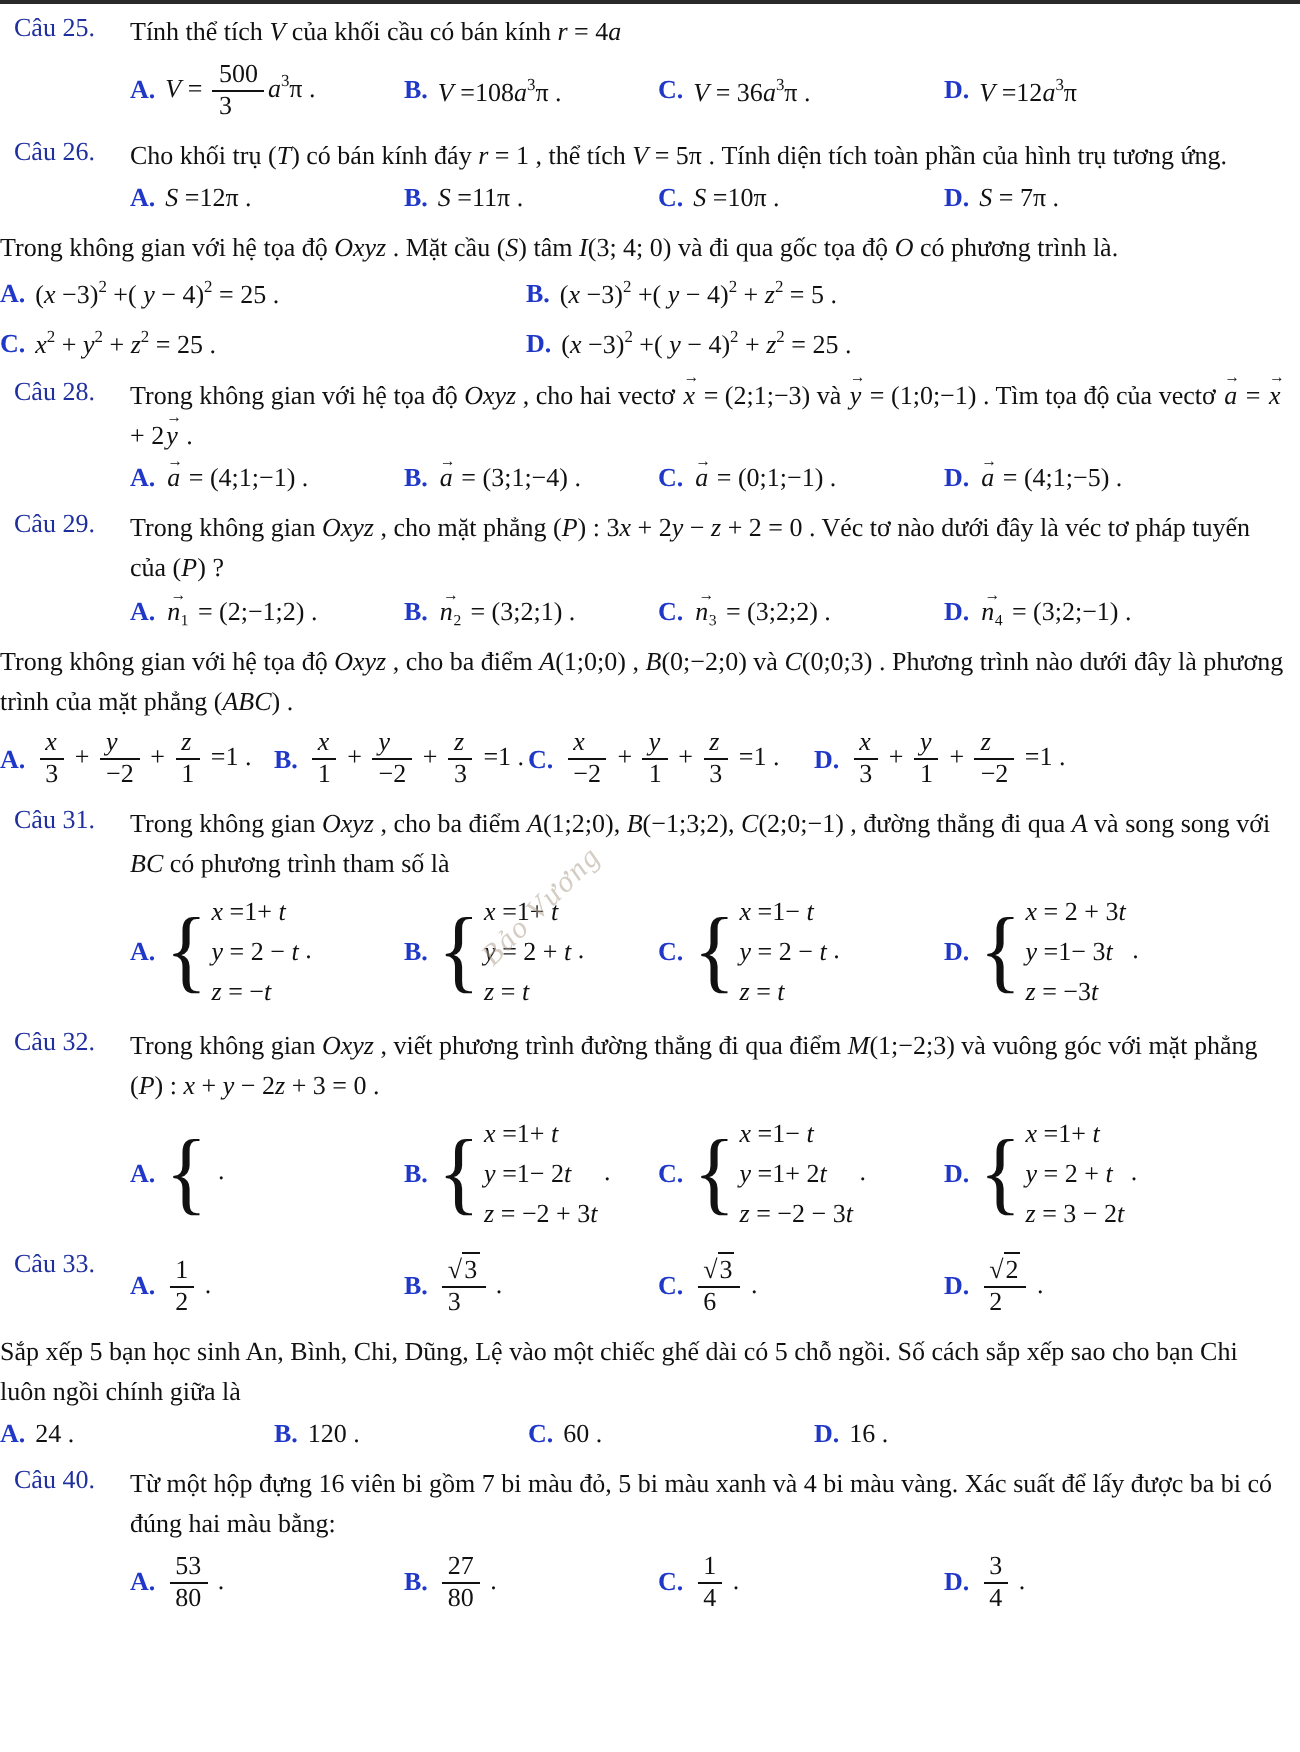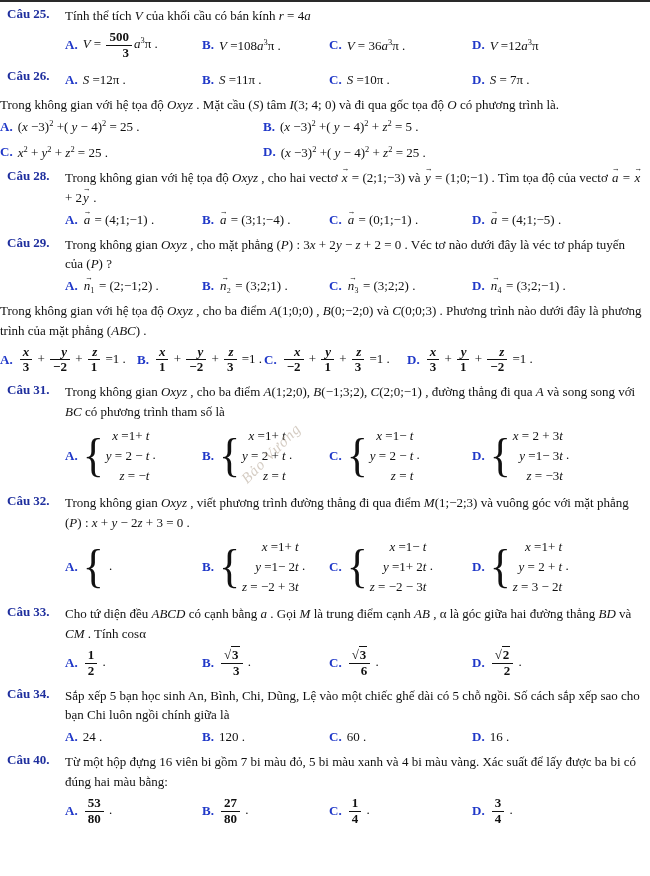--- a/index.html
+++ b/index.html
@@ -11,44 +11,44 @@
   }
   html,body{margin:0;padding:0;}
   body{
     width:650px;height:876px;overflow:hidden;position:relative;
     background:#ffffff;color:var(--text);
     font-family:"Liberation Serif", serif;font-size:13px;
   }
   .toprule{border-top:2px solid var(--rule);width:100%;height:0;}
   .page{padding:4px 4px 0 0;}
   .q{display:flex;margin-bottom:7px;}
-  .qnum{flex:0 0 58px;padding-left:7px;font-weight:bold;color:var(--question-label);white-space:nowrap;}
+  .qnum{flex:0 0 58px;padding-left:7px;font-weight:normal;color:var(--question-label);white-space:nowrap;}
   .qbody{flex:1;padding-right:2px;min-width:0;}
   .stem{line-height:1.52;}
   .opts{display:grid;grid-template-columns:137px 127px 143px 1fr;align-items:center;margin-top:4px;row-gap:8px;}
   .opts.cols2{grid-template-columns:263px 1fr;}
   .opt{display:flex;align-items:center;}
   .olabel{color:var(--option-label);font-weight:bold;margin-right:5px;}
   .omath{white-space:nowrap;}
   i{font-style:italic;}
   
-  .frac{display:inline-block;vertical-align:middle;text-align:right;margin:0 2px;font-weight:bold;}
+  .frac{display:inline-block;vertical-align:middle;text-align:left;margin:0 2px;}
   .frac .num,.frac .den{display:block;line-height:1.15;padding:0 3px;}
   .frac .den{border-top:1px solid #111;}
   sup{font-size:0.65em;}
   
   .vec{display:inline-block;position:relative;margin:0 1px;}
   .varr{position:absolute;top:-0.62em;left:0;right:0;font-size:0.6em;text-align:center;font-style:normal;}
   
   .sqrt{white-space:nowrap;}
   .sqrt .rad{border-top:1px solid #111;padding:0 1px;}
   
   .cases{display:inline-flex;align-items:center;vertical-align:middle;}
   .cbrace{font-size:44px;font-weight:400;line-height:0.85;transform:scaleY(1.05);margin-right:2px;font-family:"Liberation Serif",serif;}
-  .crows{display:inline-block;text-align:right;}
+  .crows{display:inline-block;}
   .crow{display:block;line-height:1.55;}
   
   .watermark{
     position:absolute;left:250px;top:470px;transform:rotate(-45deg);transform-origin:left bottom;
     color:var(--watermark);opacity:0.55;font-size:15px;font-style:italic;letter-spacing:1px;pointer-events:none;
   }
 </style>
 </head>
 <body>
 
@@ -74,20 +74,21 @@
           <div class="opt">
             <span class="olabel">D.</span>
             <span class="omath"><i>V</i> =12<i>a</i><sup>3</sup>π</span>
           </div>
         </div>
       </div>
     </div>
     <div class="q">
       <div class="qnum">Câu 26.</div>
       <div class="qbody">
+        <div class="stem">Cho khối trụ <span class="m">(<i>T</i>)</span> có bán kính đáy <span class="m"><i>r</i> = 1</span> , thể tích <span class="m"><i>V</i> = 5π</span> . Tính diện tích toàn phần của hình trụ tương ứng.</div>
         <div class="opts">
           <div class="opt">
             <span class="olabel">A.</span>
             <span class="omath"><i>S</i> =12π .</span>
           </div>
           <div class="opt">
             <span class="olabel">B.</span>
             <span class="omath"><i>S</i> =11π .</span>
           </div>
           <div class="opt">
@@ -290,21 +291,20 @@
                   <span class="crow"><i>z</i> = 3 − 2<i>t</i></span>
                 </span>
               </span> .</span>
           </div>
         </div>
       </div>
     </div>
     <div class="q">
       <div class="qnum">Câu 33.</div>
       <div class="qbody">
-        <div class="stem">Cho tứ diện đều <span class="m"><i>ABCD</i></span> có cạnh bằng <span class="m"><i>a</i></span> . Gọi <span class="m"><i>M</i></span> là trung điểm cạnh <span class="m"><i>AB</i></span> , α là góc giữa hai đường thẳng <span class="m"><i>BD</i></span> và <span class="m"><i>CM</i></span> . Tính cosα</div>
         <div class="opts">
           <div class="opt">
             <span class="olabel">A.</span>
             <span class="omath"><span class="frac"><span class="num">1</span><span class="den">2</span></span> .</span>
           </div>
           <div class="opt">
             <span class="olabel">B.</span>
             <span class="omath"><span class="frac"><span class="num"><span class="sqrt">√<span class="rad">3</span></span></span><span class="den">3</span></span> .</span>
           </div>
           <div class="opt">
@@ -312,21 +312,20 @@
             <span class="omath"><span class="frac"><span class="num"><span class="sqrt">√<span class="rad">3</span></span></span><span class="den">6</span></span> .</span>
           </div>
           <div class="opt">
             <span class="olabel">D.</span>
             <span class="omath"><span class="frac"><span class="num"><span class="sqrt">√<span class="rad">2</span></span></span><span class="den">2</span></span> .</span>
           </div>
         </div>
       </div>
     </div>
     <div class="q">
-      <div class="qnum">Câu 34.</div>
       <div class="qbody">
         <div class="stem">Sắp xếp 5 bạn học sinh An, Bình, Chi, Dũng, Lệ vào một chiếc ghế dài có 5 chỗ ngồi. Số cách sắp xếp sao cho bạn Chi luôn ngồi chính giữa là</div>
         <div class="opts">
           <div class="opt">
             <span class="olabel">A.</span>
             <span class="omath">24 .</span>
           </div>
           <div class="opt">
             <span class="olabel">B.</span>
             <span class="omath">120 .</span>

